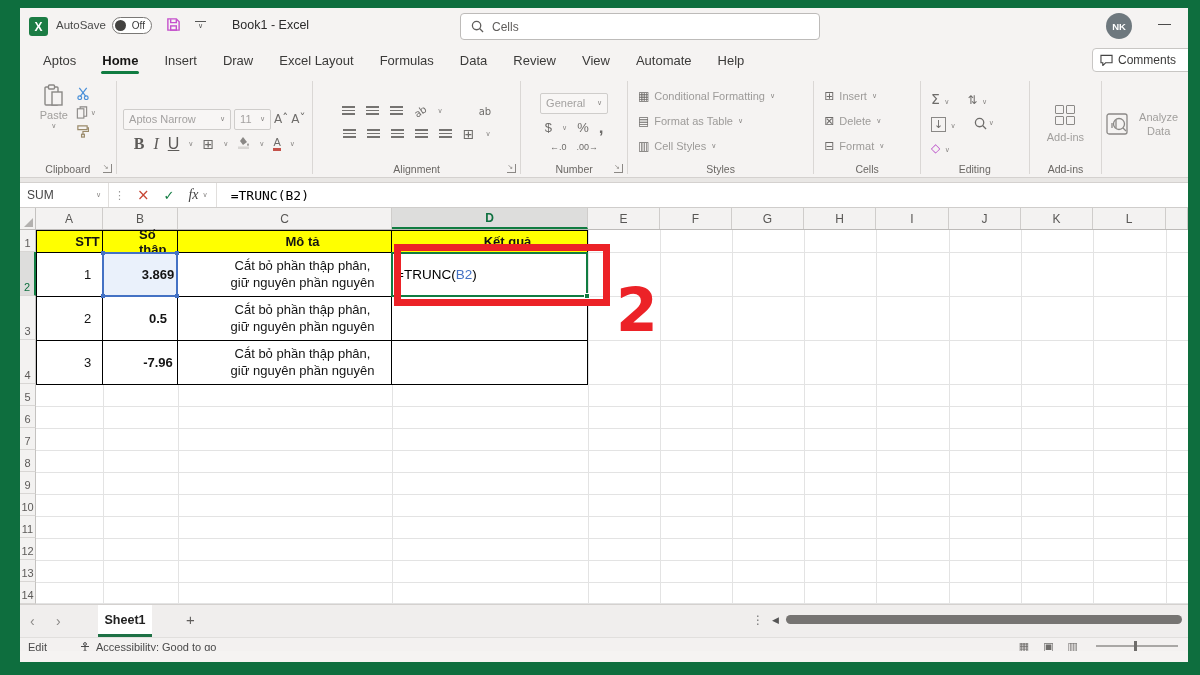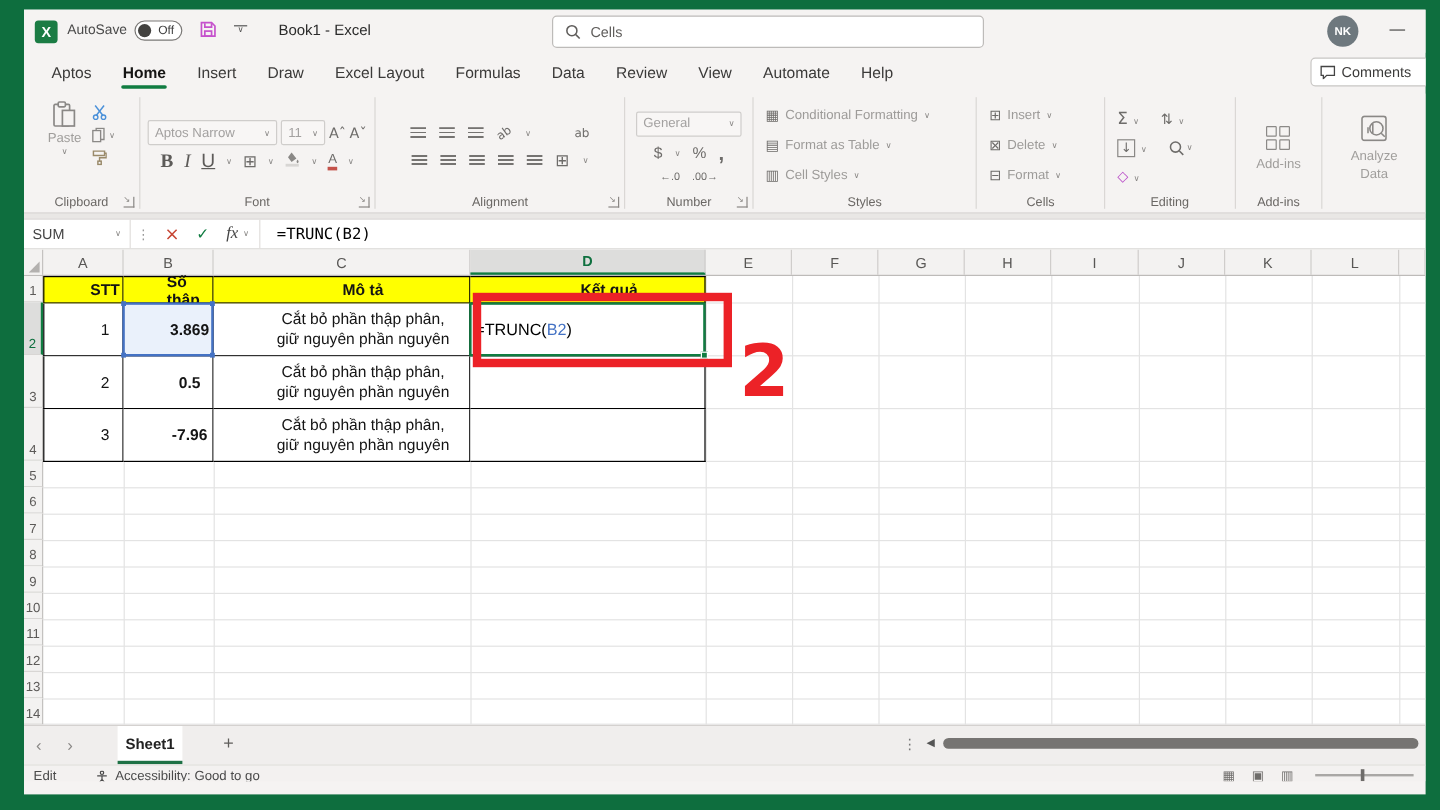--- a/index.html
+++ b/index.html
@@ -224,24 +224,20 @@
                   <path d="M3 5 L6 1 L10 6 L6 9 Z" fill="#8a8886"></path>
                   <path d="M11 7 q1.7 2 0 3 q-1.7 -1 0 -3" fill="#8a8886"></path>
                   <rect x="1" y="10.5" width="11" height="2.5" fill="#D8D6D4"></rect>
                 </svg>
             </span>
               <span class="chev">∨</span>
             <span style="font-size:11px;color:#6e6c6a;border-bottom:3px solid #C4524A;line-height:11px">A</span>
               <span class="chev">∨</span>
           </div>
         </div>
-        <div class="rg-label">
-            <span>Font</span>
-            <span class="launcher">↘</span>
-          </div>
       </div>
       <div class="gsep"></div>
 
       <div class="rgroup" style="width:208px">
         <div class="rg-body" style="flex-direction:column;align-items:center;gap:9px;padding-top:3px">
           <div style="display:flex;gap:11px;align-items:center">
             <span class="stripes"></span>
             <span class="stripes"></span>
             <span class="stripes"></span>
             <span class="icn" style="font-size:10px;transform:rotate(-35deg)">ab</span>
@@ -261,21 +257,21 @@
         </div>
         <div class="rg-label">
             <span>Alignment</span>
             <span class="launcher">↘</span>
           </div>
       </div>
       <div class="gsep"></div>
 
       <div class="rgroup" style="width:106px">
         <div class="rg-body" style="flex-direction:column;align-items:center;gap:4px">
-          <div class="combo" style="width:88px">
+          <div class="combo" style="width:68px">
               <span>General</span>
               <span class="chev">∨</span>
             </div>
           <div style="display:flex;gap:10px;align-items:center;color:#6e6c6a;font-size:13px">
             <span>$</span>
               <span class="chev">∨</span>
             <span>%</span>
             <span style="font-size:17px;font-weight:bold">,</span>
           </div>
           <div style="display:flex;gap:10px;color:#6e6c6a;font-size:9px">
@@ -372,21 +368,21 @@
             </span>
           <span class="gray" style="font-size:11px">Add-ins</span>
         </div>
         <div class="rg-label">
             <span>Add-ins</span>
           </div>
       </div>
       <div class="gsep"></div>
 
       <div class="rgroup" style="width:86px">
-        <div class="rg-body" style="flex-direction:column;align-items:center;gap:5px;padding-top:4px">
+        <div class="rg-body" style="flex-direction:row;align-items:center;gap:5px;padding-top:4px">
           <svg width="22" height="22" viewBox="0 0 22 22" fill="none" stroke="#8a8886" stroke-width="1.3">
               <rect x="1" y="1" width="20" height="20" rx="2"></rect>
               <line x1="6" y1="15" x2="6" y2="10"></line>
               <line x1="10" y1="15" x2="10" y2="7"></line>
               <circle cx="13" cy="11" r="5.5"></circle>
               <line x1="17" y1="15" x2="20" y2="18"></line>
             </svg>
           <span class="gray" style="font-size:11px;text-align:center;width:52px;line-height:1.3">Analyze Data</span>
         </div>
         <div class="rg-label"></div>

